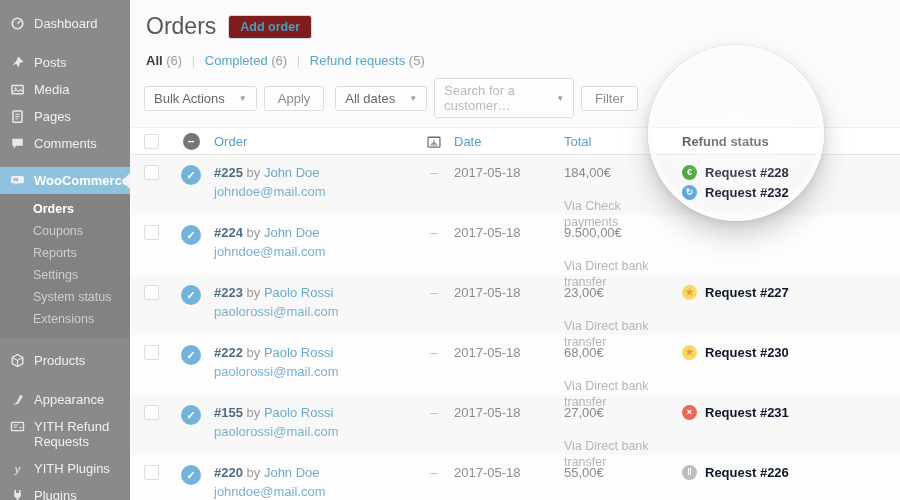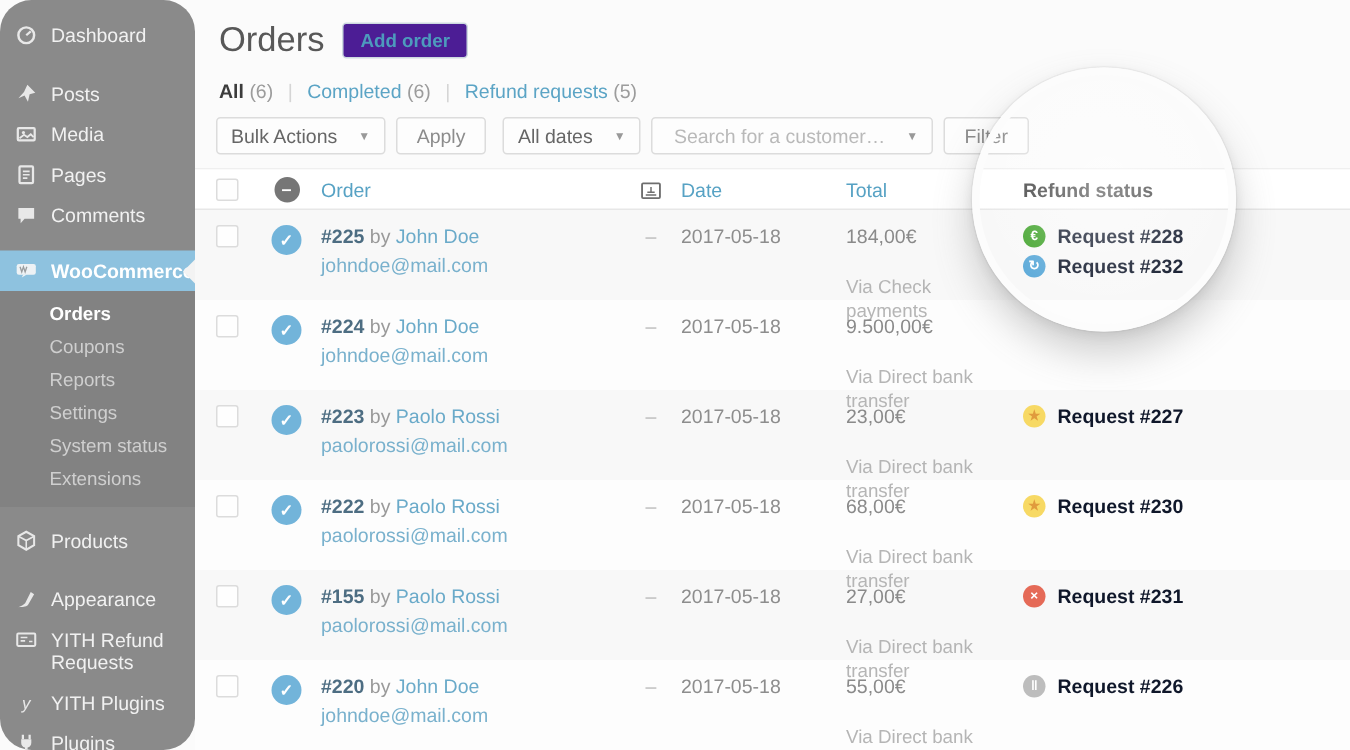--- a/index.html
+++ b/index.html
@@ -1,49 +1,49 @@
 <!DOCTYPE html>
 <html><head>
 <meta charset="utf-8">
 <style>
   * { box-sizing: border-box; margin: 0; padding: 0; }
   html,body { width:900px; height:500px; overflow:hidden; }
   body { font-family:"Liberation Sans", sans-serif; background:#fbfbfb; color:#555; font-size:13px; }
   .app { display:flex; width:900px; height:500px; }
 
   
-  .sidebar { width:130px; flex:0 0 130px; background:#8a8a8a; color:#f1f1f1; padding-top:10px; overflow:hidden;border-radius:21px; }
+  .sidebar { width:130px; flex:0 0 130px; background:#8a8a8a; color:#f1f1f1; padding-top:10px; overflow:hidden; }
   .side-item { position:relative; display:flex; align-items:flex-start; gap:9px; padding:6px 8px 6px 10px; font-size:13px; line-height:15px; cursor:pointer; }
   .side-item .sicon-wrap { width:15px; height:15px; flex:0 0 15px; margin-top:0; opacity:.92; }
   .side-item svg { width:15px; height:15px; display:block; }
   .side-item.active { background:#8ec2df; color:#fff; font-weight:bold; }
   .side-item.active::after { content:""; position:absolute; right:0; top:50%; margin-top:-8px;
      border:8px solid transparent; border-right-color:#f3f3f3; }
   .submenu { background:#828282; padding:4px 0 8px 0; }
   .submenu-item { padding:4px 10px 4px 33px; color:#cfcfcf; font-size:12.5px; cursor:pointer; }
   .submenu-item.current { color:#fff; font-weight:bold; }
 
   
   .content { flex:1; position:relative; background:#fbfbfb; }
   .page-head { padding:13px 0 0 16px; display:flex; align-items:center; gap:12px; }
   .page-title { font-size:23px; font-weight:400; color:#585858; }
-  .add-btn { font-size:12.5px; font-weight:bold; color:#4d9bbd; background:#4c1d95; border:1px solid #cdd9e0;
+  .add-btn { font-size:12.5px; font-weight:bold; color:#4d9bbd; background:#7f1d1d; border:1px solid #cdd9e0;
      border-radius:3px; padding:4px 11px; cursor:pointer; }
   .tabs { margin:13px 0 0 16px; font-size:13px; color:#999; }
   .tabs .tab { color:#5ba4c5; text-decoration:none; cursor:pointer; }
   .tabs .tab.active { color:#3c3c3c; font-weight:bold; }
   .tabs .count { color:#9c9c9c; }
   .tabs .sep { color:#d5d5d5; margin:0 6px; }
 
   .toolbar { margin:10px 0 9px 14px; display:flex; align-items:center; gap:7px; }
   .ctrl { background:#fdfdfd; border:1px solid #dcdcdc; border-radius:3px; font-size:13px; color:#666;
      padding:4px 9px; display:inline-flex; align-items:center; gap:14px; cursor:pointer; }
   .ctrl .caret { font-size:8px; color:#999; }
   .ctrl.apply, .ctrl.filter { color:#8c8c8c; padding:4px 13px; }
-  .ctrl.search { width:188px; color:#b9b9b9; justify-content:flex-end; }
+  .ctrl.search { width:140px; color:#b9b9b9; justify-content:flex-end; }
 
   
   .table { width:100%; border-top:1px solid #efefef; }
   .trow, .thead { display:flex; width:100%; }
   .thead { background:#fff; border-bottom:1px solid #e7e7e7; height:27px; align-items:center; }
   .c { padding-top:10px; }
   .thead .c { padding-top:0; }
   .col-cb    { width:38px;  flex:0 0 38px;  padding-left:14px; }
   .col-st    { width:46px;  flex:0 0 46px;  display:flex; justify-content:center; }
   .col-order { width:200px; flex:0 0 200px; }

